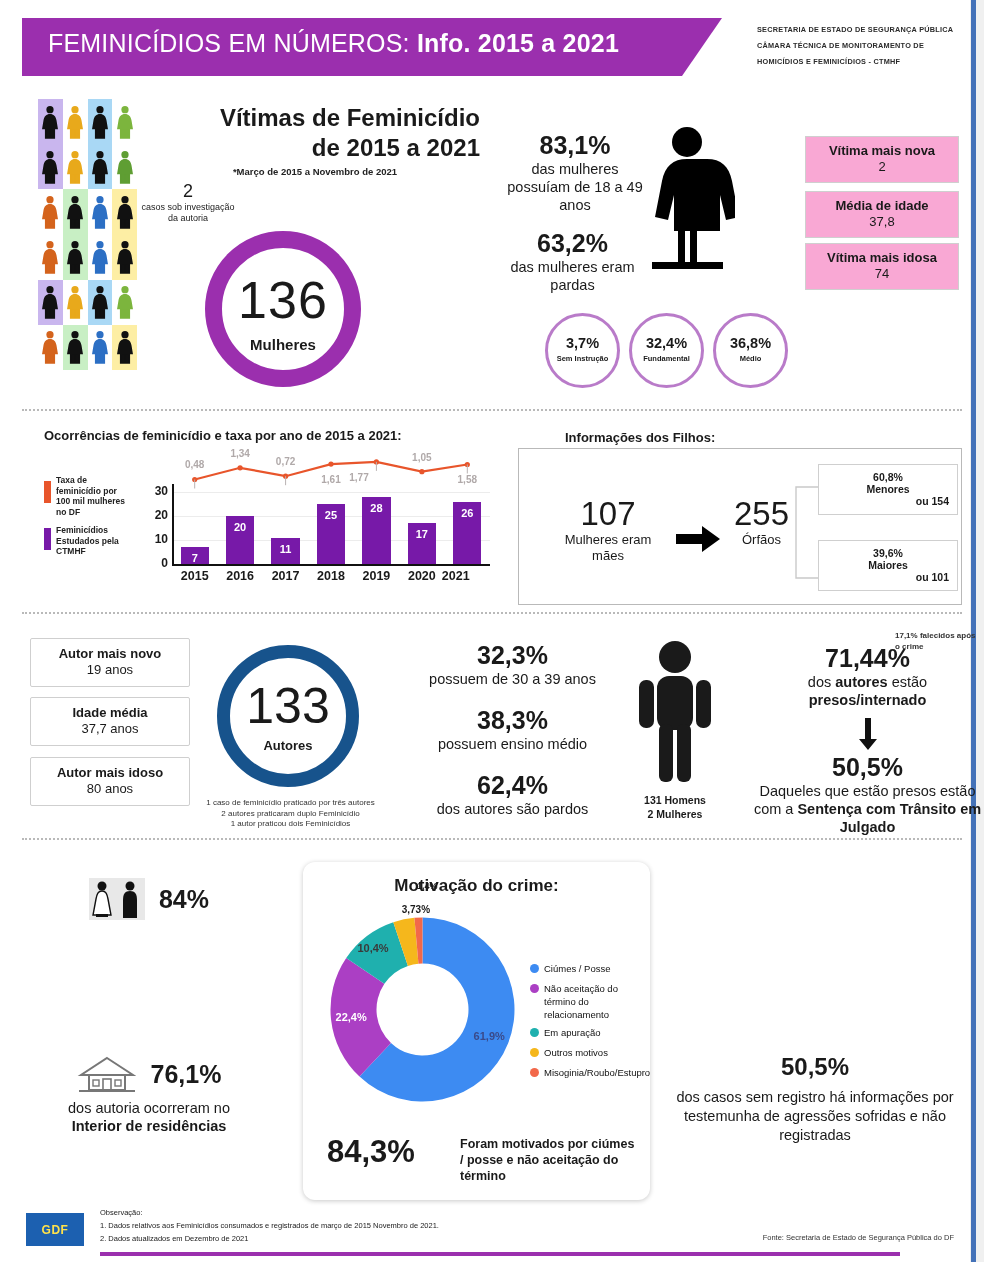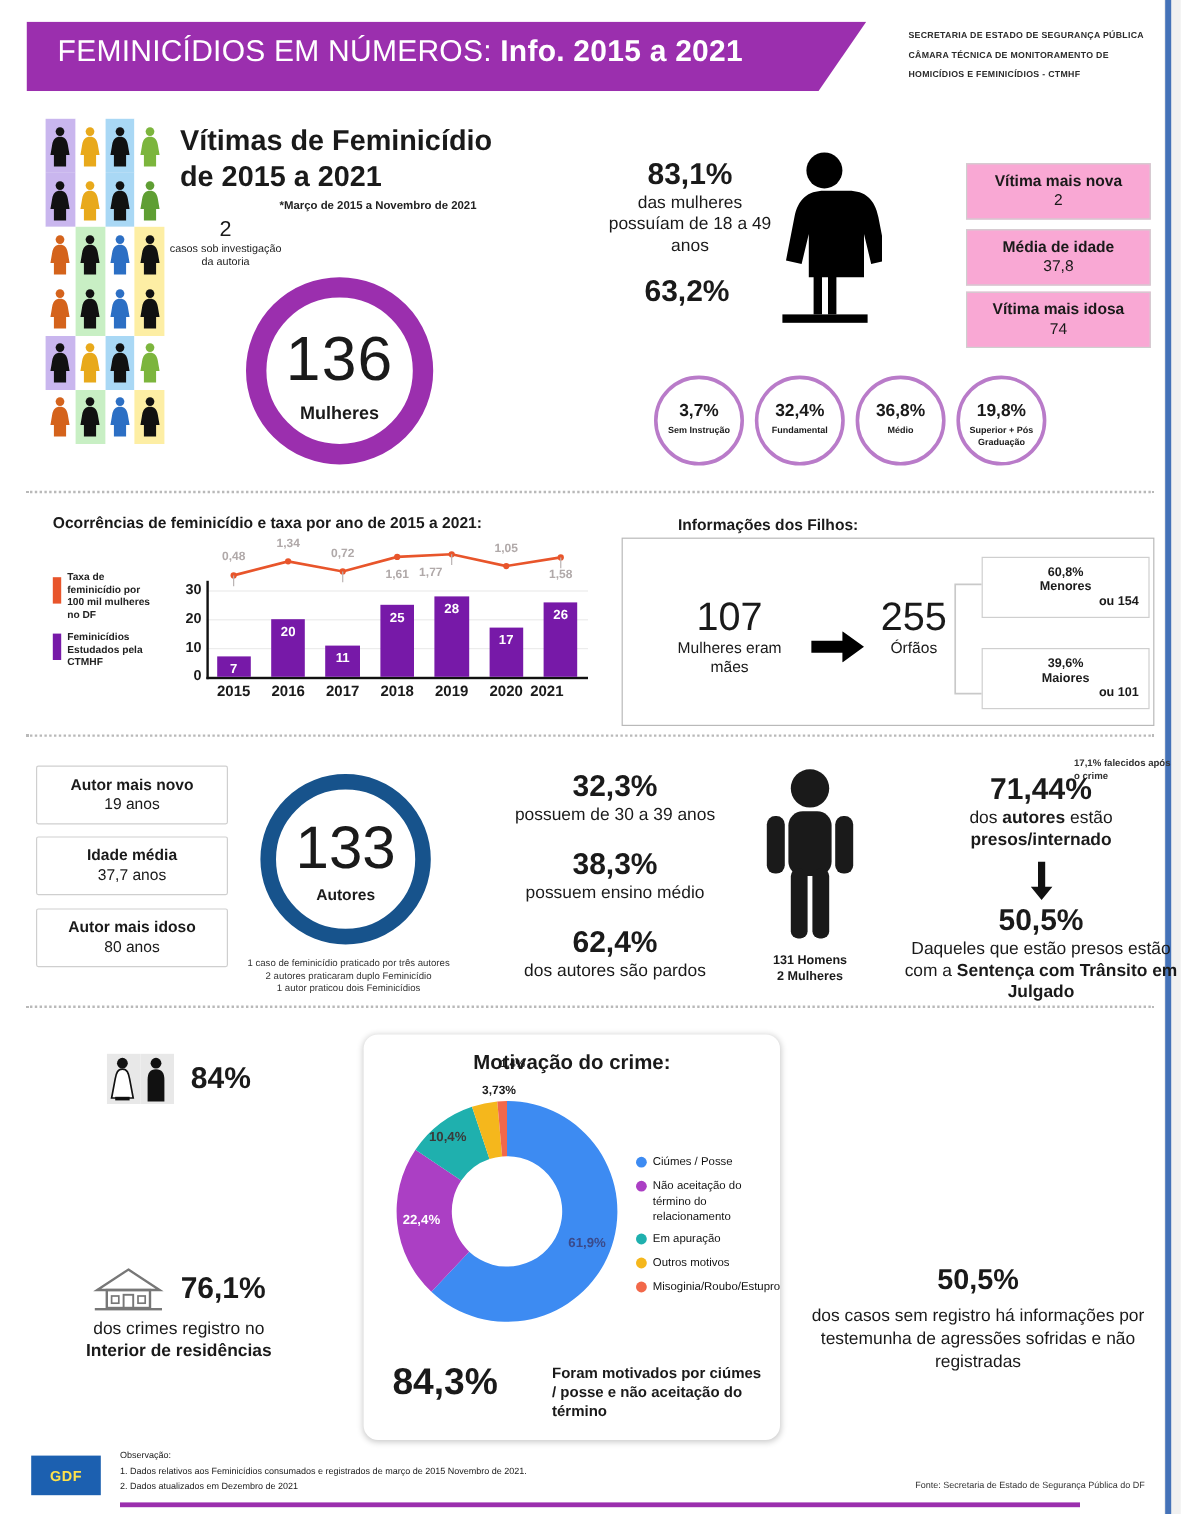--- a/index.html
+++ b/index.html
@@ -25,21 +25,21 @@
              letter-spacing:.25px;line-height:16px;color:#2b2b2b;}
 
   .divider{position:absolute;left:22px;height:0;border-top:2px dotted #b9b9b9;}
 
   
   .pictos{position:absolute;left:38px;top:99px;width:99px;height:271px;
           display:grid;grid-template-columns:repeat(4,1fr);grid-template-rows:repeat(6,1fr);}
   .pcell{position:relative;}
   .pcell svg{position:absolute;left:50%;top:50%;transform:translate(-50%,-50%);width:88%;height:92%;}
 
-  .s1-title{position:absolute;left:150px;top:103px;width:330px;text-align:left;
+  .s1-title{position:absolute;left:150px;top:103px;width:330px;text-align:right;
             font-size:24px;font-weight:700;line-height:30px;}
   .s1-sub{position:absolute;left:150px;top:166px;width:330px;text-align:center;
           font-size:9.5px;font-weight:700;color:#222;}
   .s1-2{position:absolute;left:138px;top:180px;width:100px;text-align:center;}
   .s1-2 .num{font-size:18px;line-height:22px;}
   .s1-2 .lbl{font-size:9px;line-height:11px;color:#222;}
 
   .donut136{position:absolute;left:205px;top:231px;width:156px;height:156px;border-radius:50%;
             border:17px solid #9b2fae;box-sizing:border-box;}
   .donut136 .n{position:absolute;left:0;right:0;top:26px;text-align:center;font-size:52px;
@@ -361,20 +361,21 @@
     <div class="n">136</div>
     <div class="c">Mulheres</div>
   </div>
 
   <div class="pct831 bigpct-wrap">
     <div class="bigpct">83,1%</div>
     <div class="bigpct-sub">das mulheres possuíam de 18 a 49 anos</div>
   </div>
   <div class="pct632">
     <div class="bigpct">63,2%</div>
+    <div class="bigpct-sub">das mulheres eram pardas</div>
   </div>
 
   <svg class="womanfig" viewBox="0 0 95 155">
     <circle cx="47" cy="17" r="15" fill="#000"></circle>
     <path d="M47 34c-14 0-22 7-25 22l-7 36 13 3 6-25v36h46V70l6 25 13-3-7-36c-3-15-11-22-25-22z" fill="#000"></path>
     <rect x="38" y="103" width="7" height="34" fill="#000"></rect>
     <rect x="50" y="103" width="7" height="34" fill="#000"></rect>
     <rect x="12" y="137" width="71" height="7" fill="#000"></rect>
   </svg>
 
@@ -396,24 +397,20 @@
       <div class="p">3,7%</div>
       <div class="l">Sem Instrução</div>
     </div>
     <div class="educ" style="left:84px">
       <div class="p">32,4%</div>
       <div class="l">Fundamental</div>
     </div>
     <div class="educ" style="left:168px">
       <div class="p">36,8%</div>
       <div class="l">Médio</div>
-    </div>
-    <div class="educ" style="left:252px">
-      <div class="p">19,8%</div>
-      <div class="l">Superior + Pós Graduação</div>
     </div>
   </div>
 
   <div class="divider" style="top:409px;width:940px"></div>
 
   <div class="s2-title">Ocorrências de feminicídio e taxa por ano de 2015 a 2021:</div>
 
   <div class="legswatch" style="left:44px;top:481px;background:#e8552b"></div>
   <div class="leg" style="left:56px;top:475px;width:75px">Taxa de feminicídio por 100 mil mulheres no DF</div>
   <div class="legswatch" style="left:44px;top:528px;background:#7719a8"></div>
@@ -590,21 +587,21 @@
       <svg width="60" height="38" viewBox="0 0 60 38">
         <path d="M30 3 L56 20 H4 Z" fill="none" stroke="#777" stroke-width="2"></path>
         <rect x="12" y="20" width="36" height="15" fill="none" stroke="#777" stroke-width="2"></rect>
         <rect x="26" y="24" width="8" height="11" fill="none" stroke="#777" stroke-width="1.6"></rect>
         <rect x="16" y="25" width="6" height="6" fill="none" stroke="#777" stroke-width="1.4"></rect>
         <rect x="38" y="25" width="6" height="6" fill="none" stroke="#777" stroke-width="1.4"></rect>
         <rect x="2" y="35" width="56" height="2" fill="#777"></rect>
       </svg>
       <div class="p">76,1%</div>
     </div>
-    <div class="d"><span>dos crimes registro no</span><br><b>Interior de residências</b></div>
+    <div class="d"><span>dos autoria ocorreram no</span><br><b>Interior de residências</b></div>
   </div>
 
   <div class="card">
     <div class="card-t">Motivação do crime:</div>
     <div id="donutwrap" style="position:absolute;left:12px;top:40px;width:215px;height:215px"><svg viewBox="0 0 215 215" width="215" height="215">
           <path d="M107.5,15.5 A92,92 0 1 1 44.49887648656259,174.54370541702332 L75.99943824328129,141.02185270851166 A46,46 0 1 0 107.5,61.5 Z" fill="#3d8bf2"></path>
           <path d="M44.49887648656259,174.54370541702332 A92,92 0 0 1 31.225665278863133,56.05852001693599 L69.36283263943156,81.77926000846799 A46,46 0 0 0 75.99943824328129,141.02185270851166 Z" fill="#ab3fc4"></path>
           <path d="M31.225665278863133,56.05852001693599 A92,92 0 0 1 78.30881053758432,20.253943024516275 L92.90440526879216,63.87697151225814 A46,46 0 0 0 69.36283263943156,81.77926000846799 Z" fill="#1fb0ae"></path>
           <path d="M78.30881053758432,20.253943024516275 A92,92 0 0 1 99.40396220073946,15.856919672279986 L103.45198110036974,61.67845983613999 A46,46 0 0 0 92.90440526879216,63.87697151225814 Z" fill="#f5b71c"></path>
           <path d="M99.40396220073946,15.856919672279986 A92,92 0 0 1 107.49999999999982,15.5 L107.49999999999991,61.5 A46,46 0 0 0 103.45198110036974,61.67845983613999 Z" fill="#f2684a"></path>

